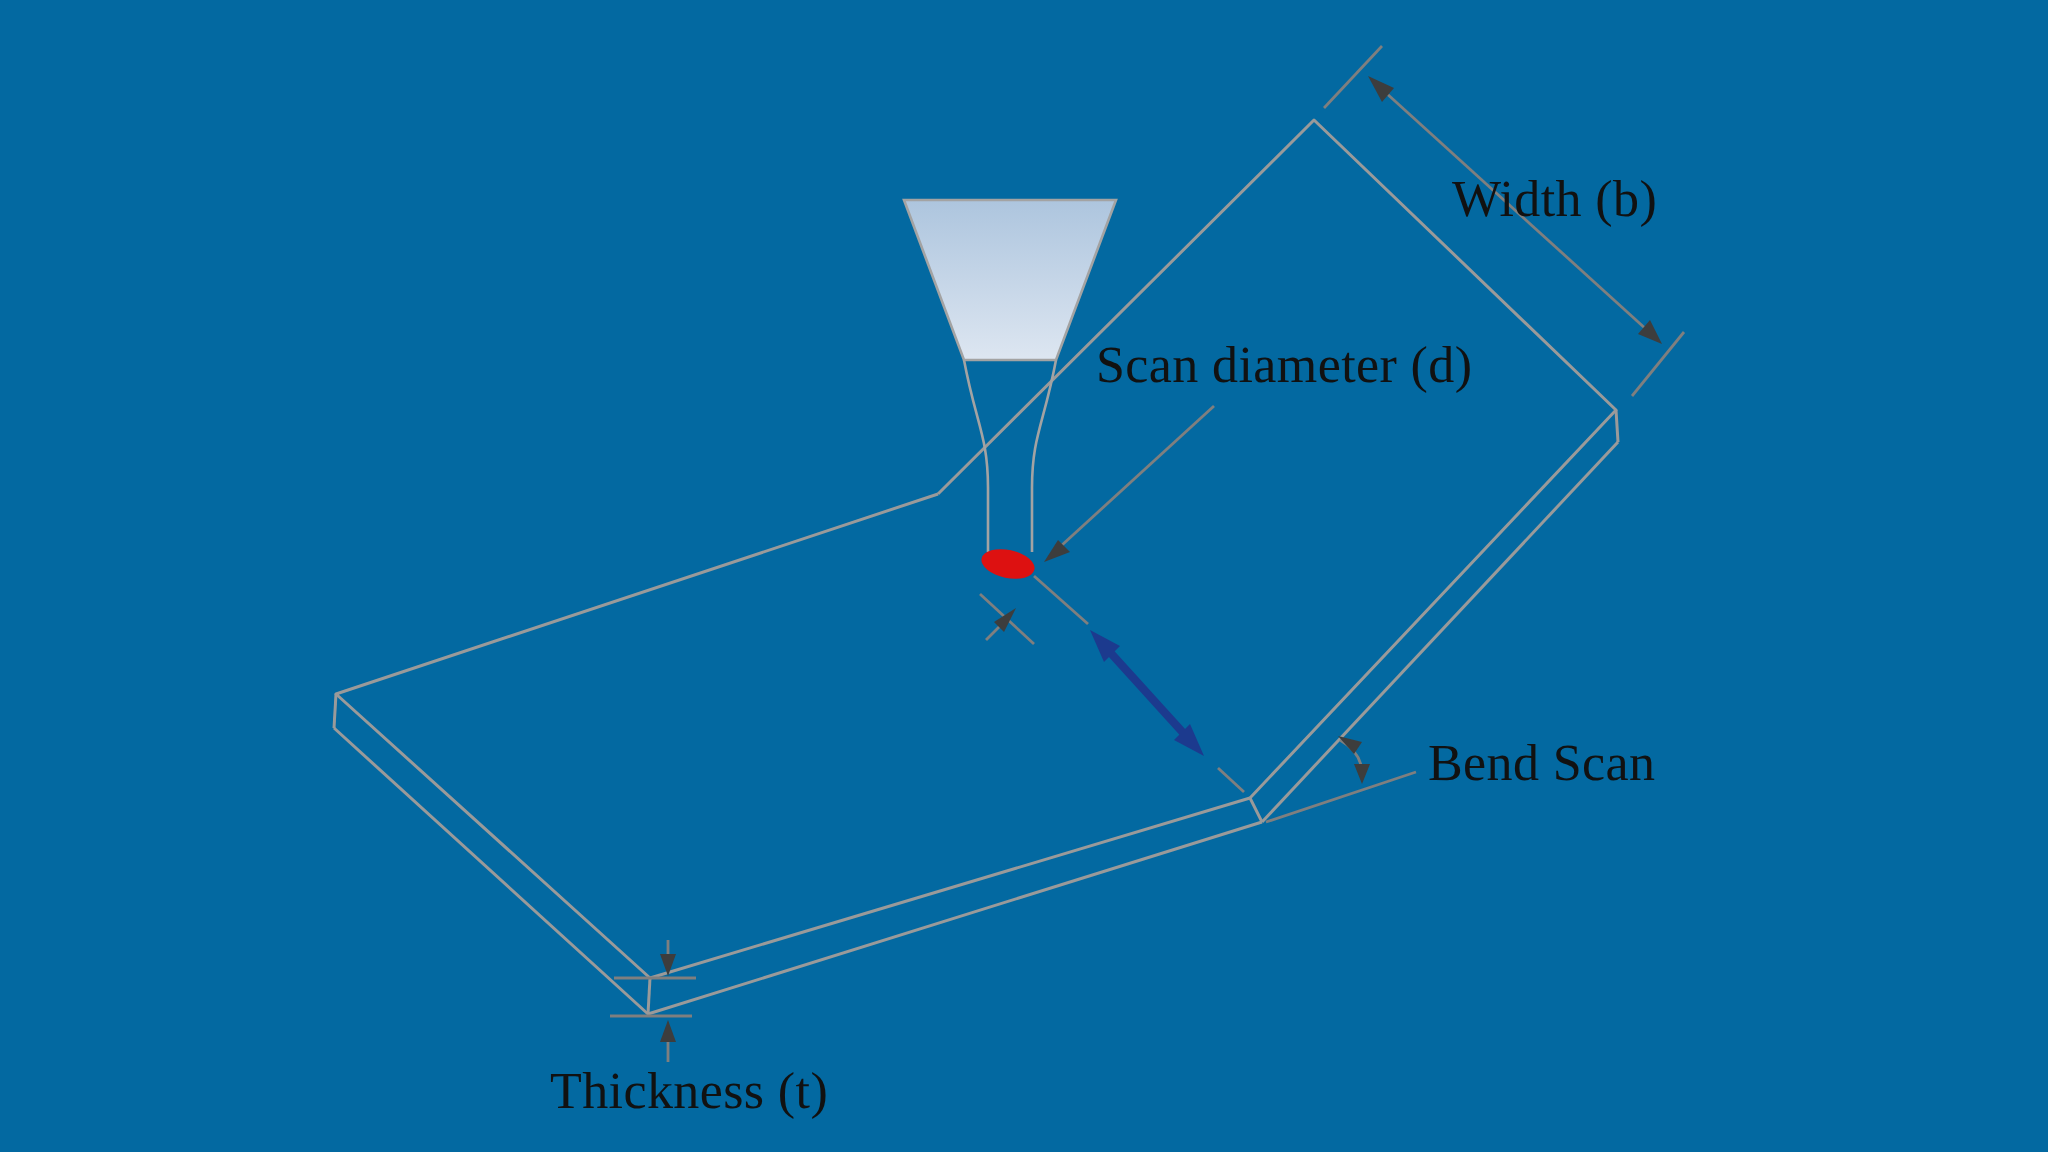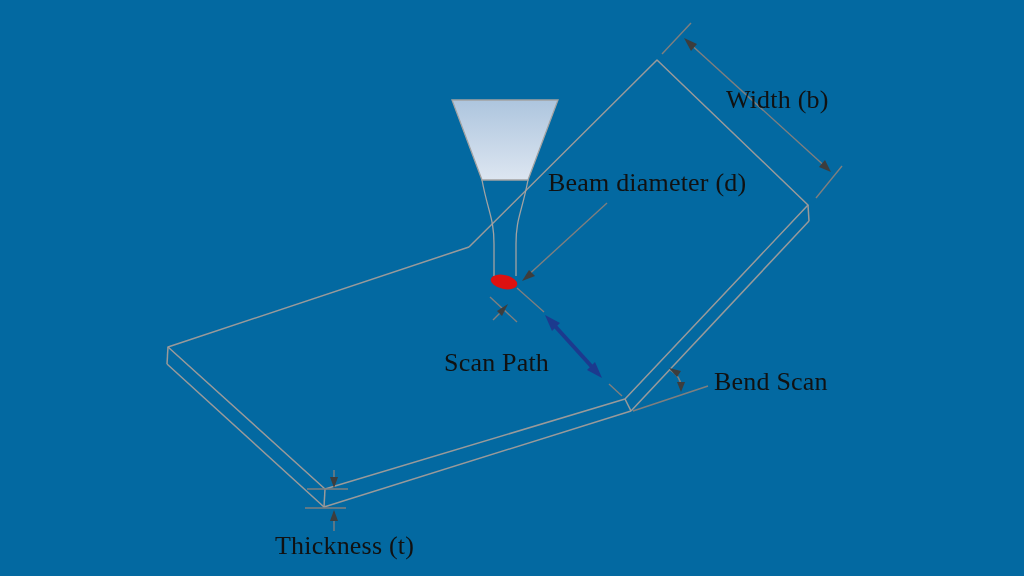--- a/index.html
+++ b/index.html
@@ -121,18 +121,17 @@
       <path class="dim-line" d="M 307,489 L 348,489"></path>
       <path class="dim-line" d="M 305,508 L 346,508"></path>
       <path class="dim-line" d="M 334,470 L 334,479"></path>
       <polygon class="dim-head" points="334,488 330,477 338,477"></polygon>
       <path class="dim-line" d="M 334,531 L 334,521"></path>
       <polygon class="dim-head" points="334,510 330,521 338,521"></polygon>
     </g>
   </svg>
 
   <div class="diagram-label label-width">Width (b)</div>
-  <div class="diagram-label label-beam-diam">Beam diameter (d)</div>
-  <div class="diagram-label label-scan-path">Scan Path</div>
+  <div class="diagram-label label-beam-diam">Scan diameter (d)</div>
   <div class="diagram-label label-bend-angle">Bend Scan</div>
   <div class="diagram-label label-thickness">Thickness (t)</div>
 
 </div>
 
 </body></html>

